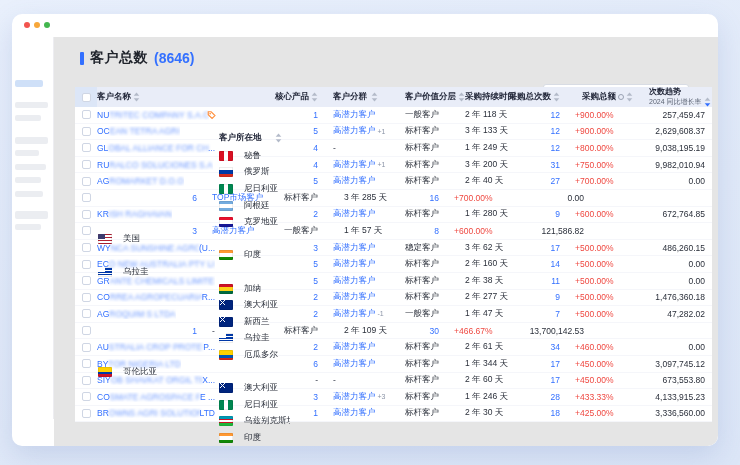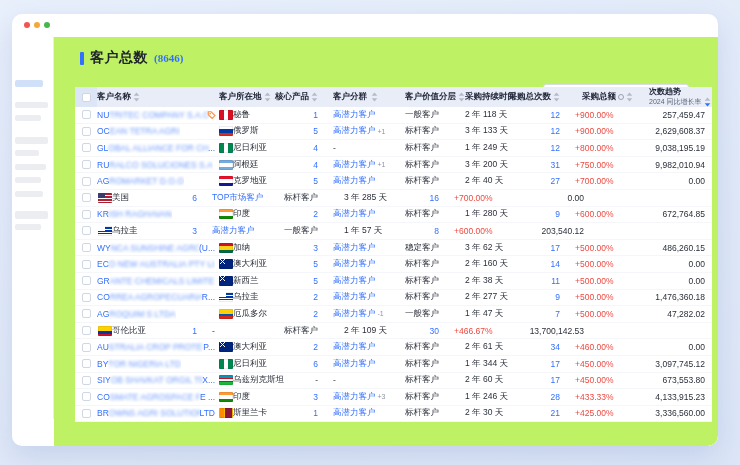--- a/index.html
+++ b/index.html
@@ -12,27 +12,27 @@
     border-radius:10px;box-shadow:0 10px 28px rgba(76,104,176,.18);overflow:hidden;}
   .traffic{position:absolute;left:12px;top:8px;display:flex;gap:4px;}
   .dot{width:6px;height:6px;border-radius:50%;}
   .dot.r{background:#f2544e;} .dot.y{background:#f7a73a;} .dot.g{background:#43b64e;}
 
   .sidebar{position:absolute;left:0;top:23px;width:41px;bottom:0;}
   .sk{position:absolute;left:3px;border-radius:2px;background:#ebedf1;}
   .sk.active{background:#cfe0f8;}
   .v-divider{position:absolute;left:41px;top:23px;height:382px;width:1px;background:#ededf1;}
 
-  .main{position:absolute;left:42px;top:23px;right:0;bottom:0;background:#bef264;
+  .main{position:absolute;left:42px;top:23px;right:0;bottom:0;background:#e5e5e5;
     border-radius:0 0 10px 0;}
 
   .title-row{position:absolute;left:26px;top:12px;display:flex;align-items:center;gap:6px;}
   .accent{width:4px;height:13px;background:#3370ff;border-radius:1px;}
   .title{font-size:14px;font-weight:700;color:#20242c;letter-spacing:.5px;}
-  .count{font-size:11px;font-weight:700;color:#3370ff;font-family:Liberation Serif, serif;}
+  .count{font-size:14px;font-weight:700;color:#3370ff;}
 
   .search-wrap{position:absolute;right:12px;top:16px;display:flex;align-items:center;gap:7px;margin-top:31px;}
   .search-box{width:146px;height:20px;background:#fff;border:1px solid #d8dce4;border-radius:3px;
     display:flex;align-items:center;padding:0 5px;}
   .search-box input{border:0;outline:0;flex:1;font-size:8.5px;color:#333;background:transparent;min-width:0;
     font-family:inherit;}
   .search-box input::placeholder{color:#b3b9c6;}
 
   .table{position:absolute;left:21px;top:50px;width:637px;background:#fff;}
   .thead{display:flex;height:20px;background:#e9edf8;font-size:8.5px;font-weight:700;color:#23283a;}
@@ -43,21 +43,21 @@
   .two{display:flex;flex-direction:column;justify-content:center;line-height:1.15;}
   .two .thl{font-size:8px;}
   .two .ths{font-size:7px;font-weight:400;color:#5d6575;display:flex;align-items:center;white-space:nowrap;}
   .info{width:6px;height:6px;border:1px solid #9aa2b3;border-radius:50%;margin-left:2px;flex:0 0 auto;}
 
   .tbody{background:#fff;}
   .tr{display:flex;height:16.6px;background:#fff;border-bottom:1px solid #f5f6fa;font-size:8.5px;color:#2a2f3a;}
   .td{display:flex;align-items:center;height:100%;overflow:hidden;white-space:nowrap;}
   .c0{width:22px;justify-content:center;}
   .c1{width:121px;position:relative;padding-right:3px;align-items:center;}
-  .c2{width:72px;gap:0;padding-left:1px;}
+  .c2{width:72px;gap:11px;padding-left:1px;margin-top:41px;}
   .c3{width:40px;justify-content:flex-end;padding-right:12px;}
   .c4{width:70px;padding-left:3px;gap:2px;text-align:center;}
   .c5{width:60px;padding-left:5px;}
   .c6{width:58px;padding-left:5px;}
   .c7{width:48px;justify-content:flex-end;padding-right:6px;}
   .c8{width:72px;padding-left:9px;}
   .c9{width:74px;justify-content:flex-end;padding-right:7px;}
 
   .cb{width:9px;height:9px;border:1px solid #cfd6e4;border-radius:2px;background:#fff;flex:0 0 auto;}
   .nm{display:inline-flex;max-width:100%;overflow:hidden;color:#3370ff;align-items:center;}
@@ -460,21 +460,21 @@
             </div>
             <div class="td c5">一般客户</div>
             <div class="td c6">1 年 57 天</div>
             <div class="td c7">
               <a class="lk">8</a>
             </div>
             <div class="td c8">
               <span class="growth">+600.00%</span>
             </div>
             <div class="td c9">
-              <span>203,540.12</span>
+              <span>121,586.82</span>
             </div>
           </div>
           <div class="tr">
             <div class="td c0">
               <span class="cb"></span>
             </div>
             <div class="td c1">
               <a class="nm">
                 <span>WY</span>
                 <span class="mask">NCA SUNSHINE AGRO PRO </span>
@@ -820,21 +820,21 @@
             </div>
             <div class="td c3">
               <a class="lk">1</a>
             </div>
             <div class="td c4">
               <a class="lk">高潜力客户</a>
             </div>
             <div class="td c5">标杆客户</div>
             <div class="td c6">2 年 30 天</div>
             <div class="td c7">
-              <a class="lk">21</a>
+              <a class="lk">18</a>
             </div>
             <div class="td c8">
               <span class="growth">+425.00%</span>
             </div>
             <div class="td c9">
               <span>3,336,560.00</span>
             </div>
           </div>
         </div>
     </div>

